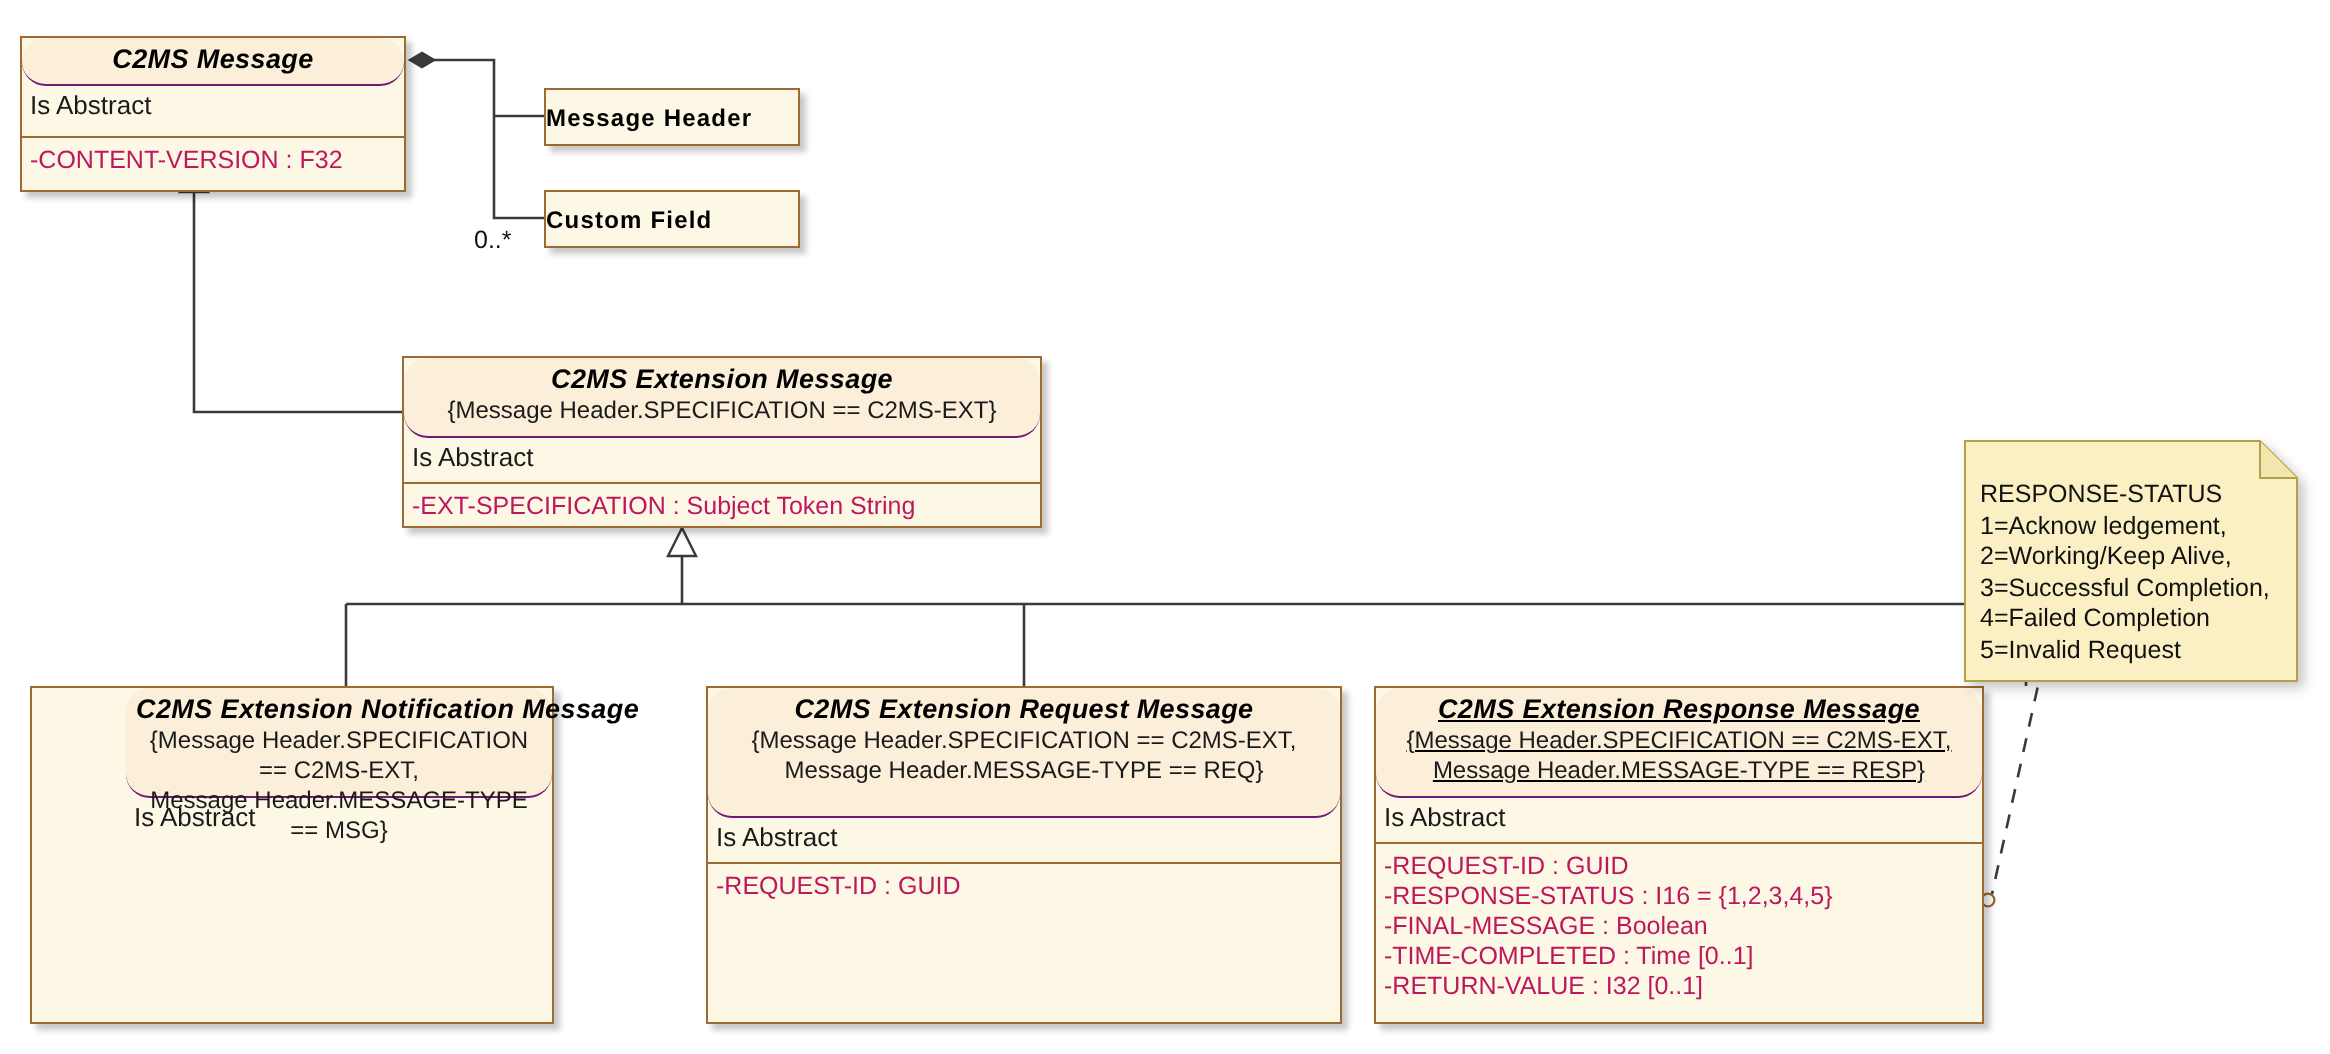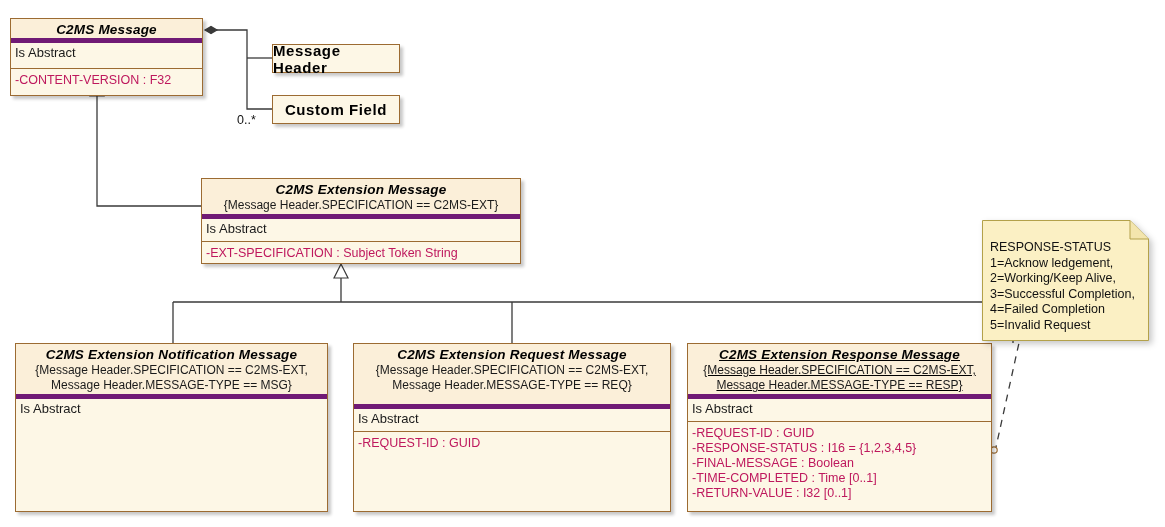--- a/index.html
+++ b/index.html
@@ -20,23 +20,24 @@
   .uml-class {
     position: absolute;
     box-sizing: border-box;
     border: 1px solid #9c6b32;
     background: #fdf7e6;
     box-shadow: 3px 3px 3px rgba(0,0,0,0.22);
   }
   .uml-class .hdr {
     box-sizing: border-box;
     background: #fbefd9;
-    border-bottom: 5px solid #701a75;
+    border-bottom: 1px solid #701a75;
     text-align: center;
     padding: 3px 5px 4px 5px;
+    border-radius: 12px;
   }
   .uml-class .cls-name {
     font-weight: bold;
     font-style: italic;
     font-size: 13.5px;
     color: #000000;
     letter-spacing: 0.2px;
     line-height: 16px;
     white-space: nowrap;
   }
@@ -70,23 +71,22 @@
 
   
   .simple-box {
     position: absolute;
     box-sizing: border-box;
     border: 1px solid #9c6b32;
     background: #fdf7e6;
     box-shadow: 3px 3px 3px rgba(0,0,0,0.22);
     display: flex;
     align-items: center;
-    justify-content: center;
     font-weight: bold;
-    font-size: 15px;
+    font-size: 12px;
     color: #000;
     letter-spacing: 0.6px;
   }
 
   
   .uml-note {
     position: absolute;
     box-sizing: border-box;
     filter: drop-shadow(3px 3px 3px rgba(0,0,0,0.22));
     margin-top: 48px;
@@ -171,21 +171,21 @@
     <div class="hdr" style="height:40px;">
       <div class="cls-name">C2MS Extension Message</div>
       <div class="cls-constraint">{Message Header.SPECIFICATION == C2MS-EXT}</div>
     </div>
     <div class="compartment" style="height:23px;">Is Abstract</div>
     <div class="attr-list">
       <div>-EXT-SPECIFICATION : Subject Token String</div>
     </div>
   </div>
 
-  <div class="uml-class" style="left:15px; top:343px; width:313px; height:169px;">
+  <div class="uml-class" style="left:15px; top:343px; width:262px; height:169px;padding-left:47px;">
     <div class="hdr" style="height:55px;">
       <div class="cls-name">C2MS Extension Notification Message</div>
       <div class="cls-constraint">{Message Header.SPECIFICATION == C2MS-EXT,
 Message Header.MESSAGE-TYPE == MSG}</div>
     </div>
     <div class="compartment last" style="height:113px;">Is Abstract</div>
   </div>
 
   <div class="uml-class" style="left:353px; top:343px; width:318px; height:169px;">
     <div class="hdr" style="height:65px;">

